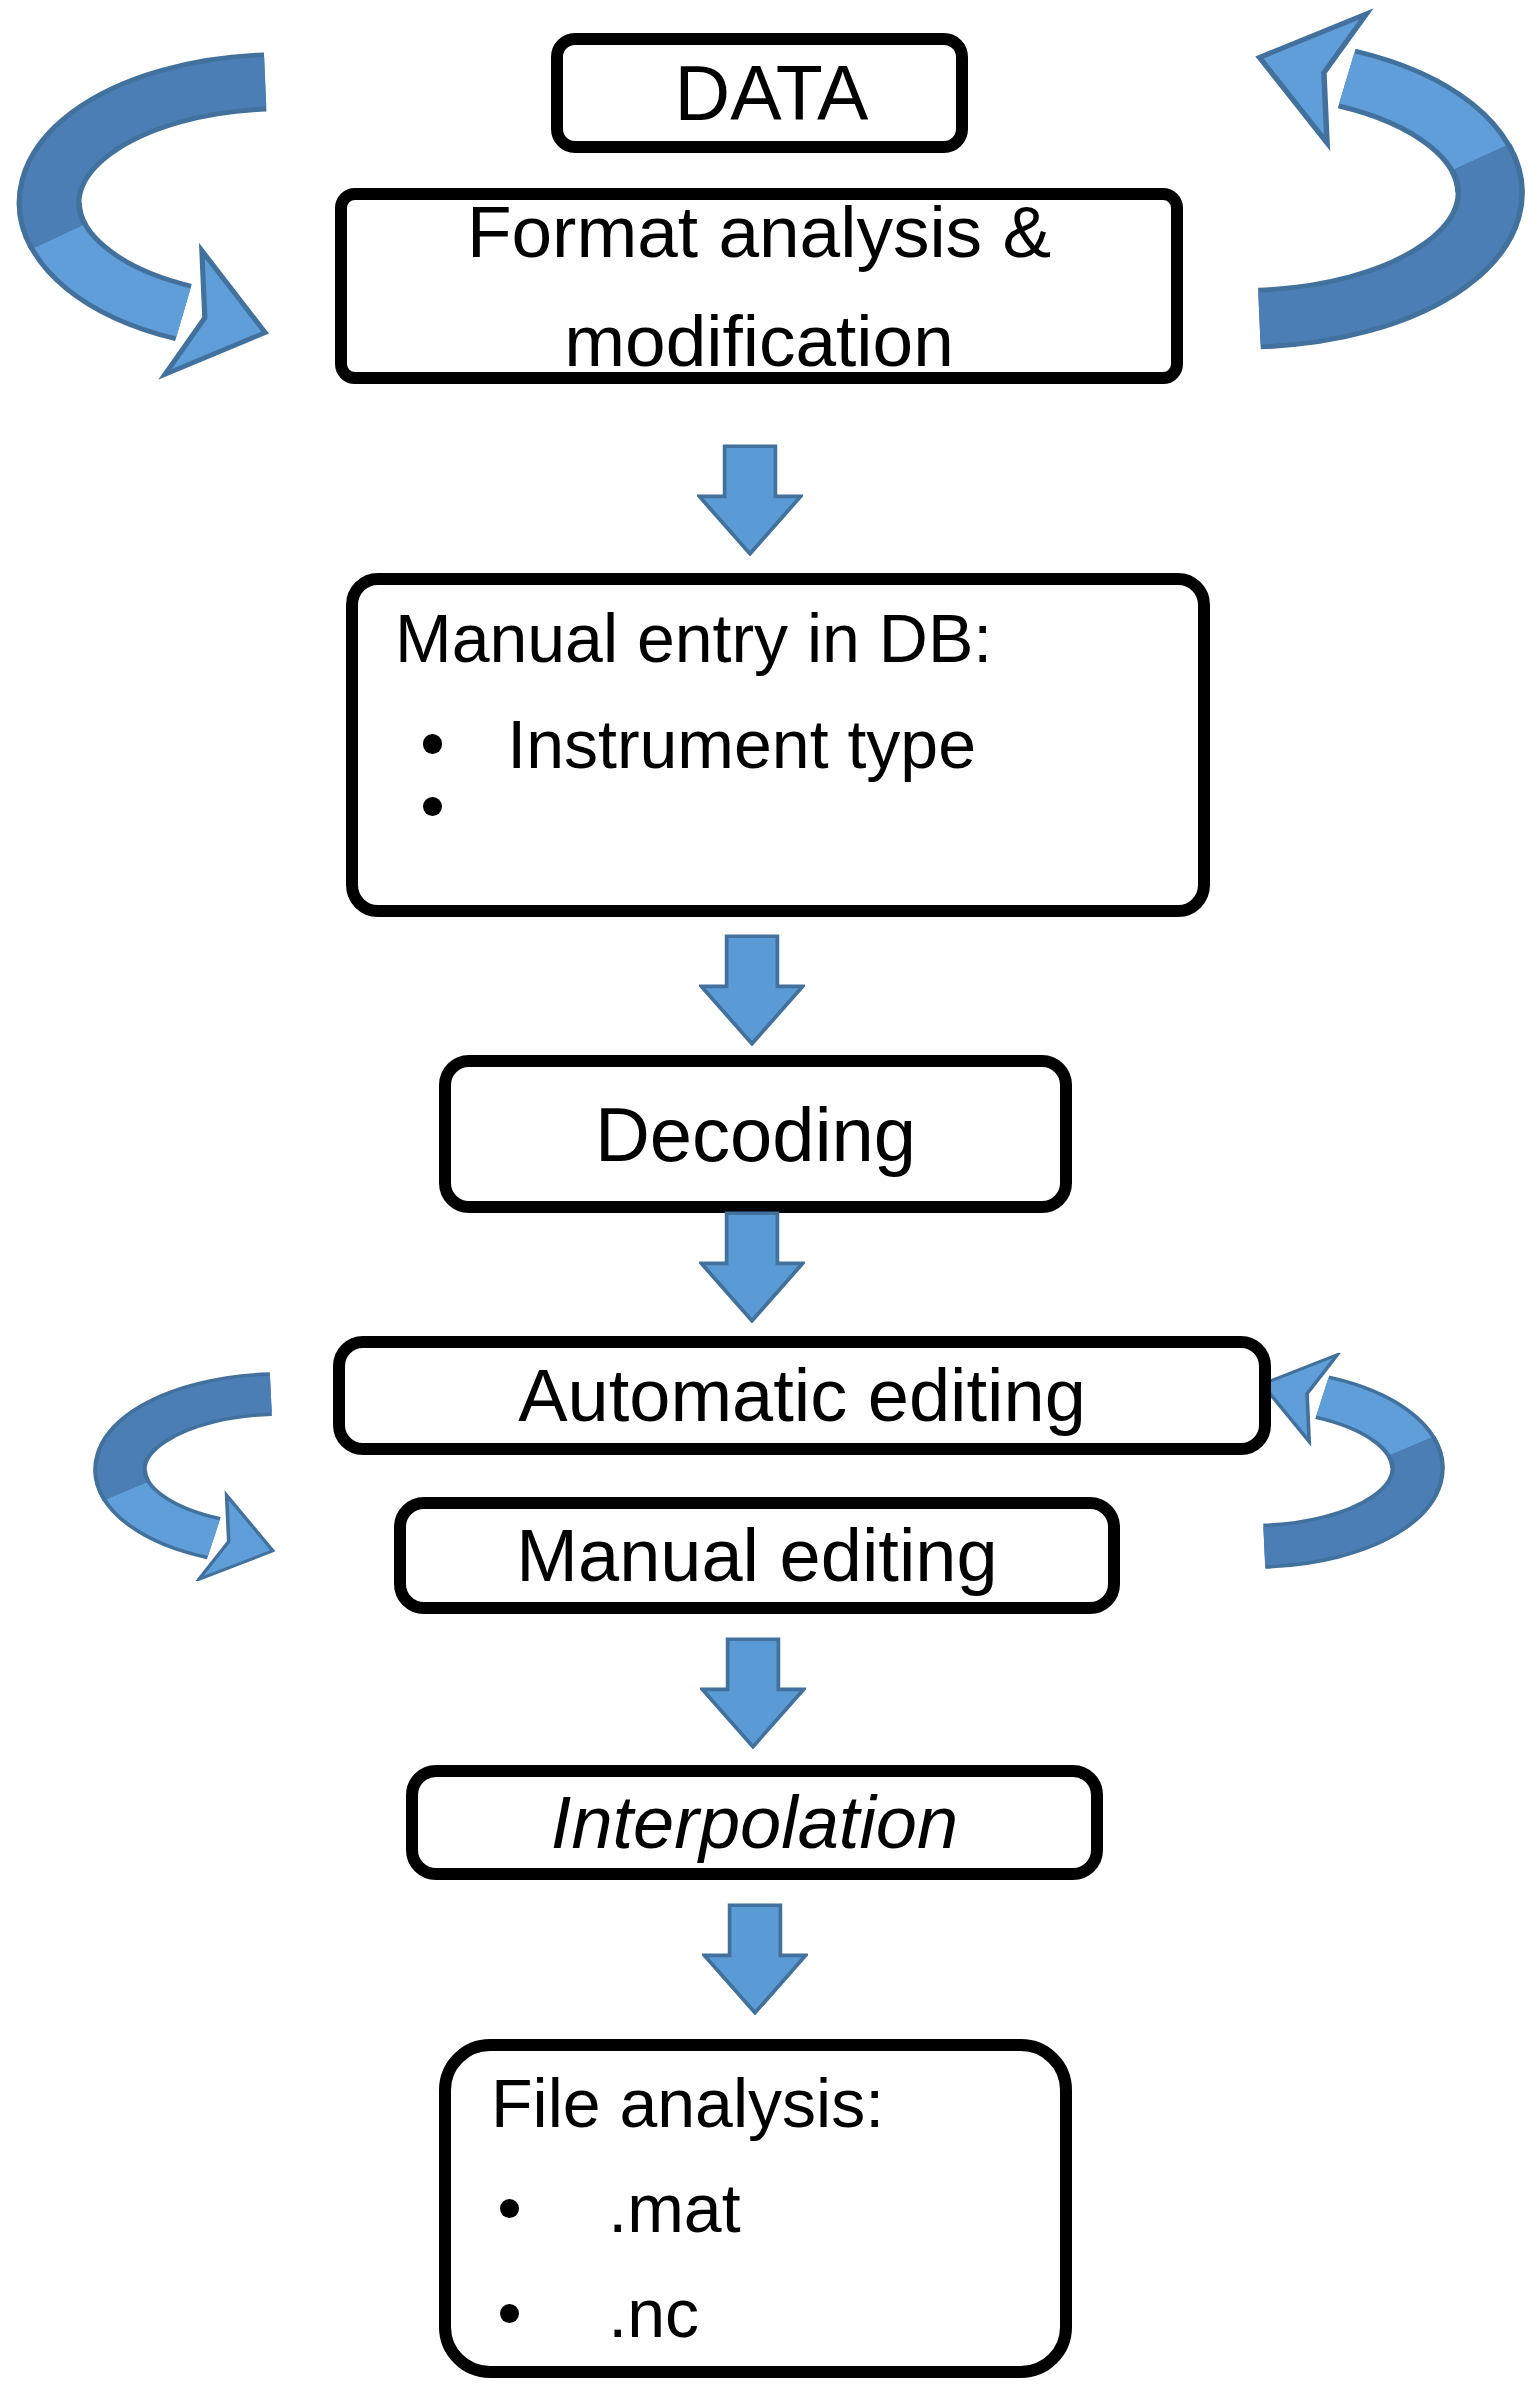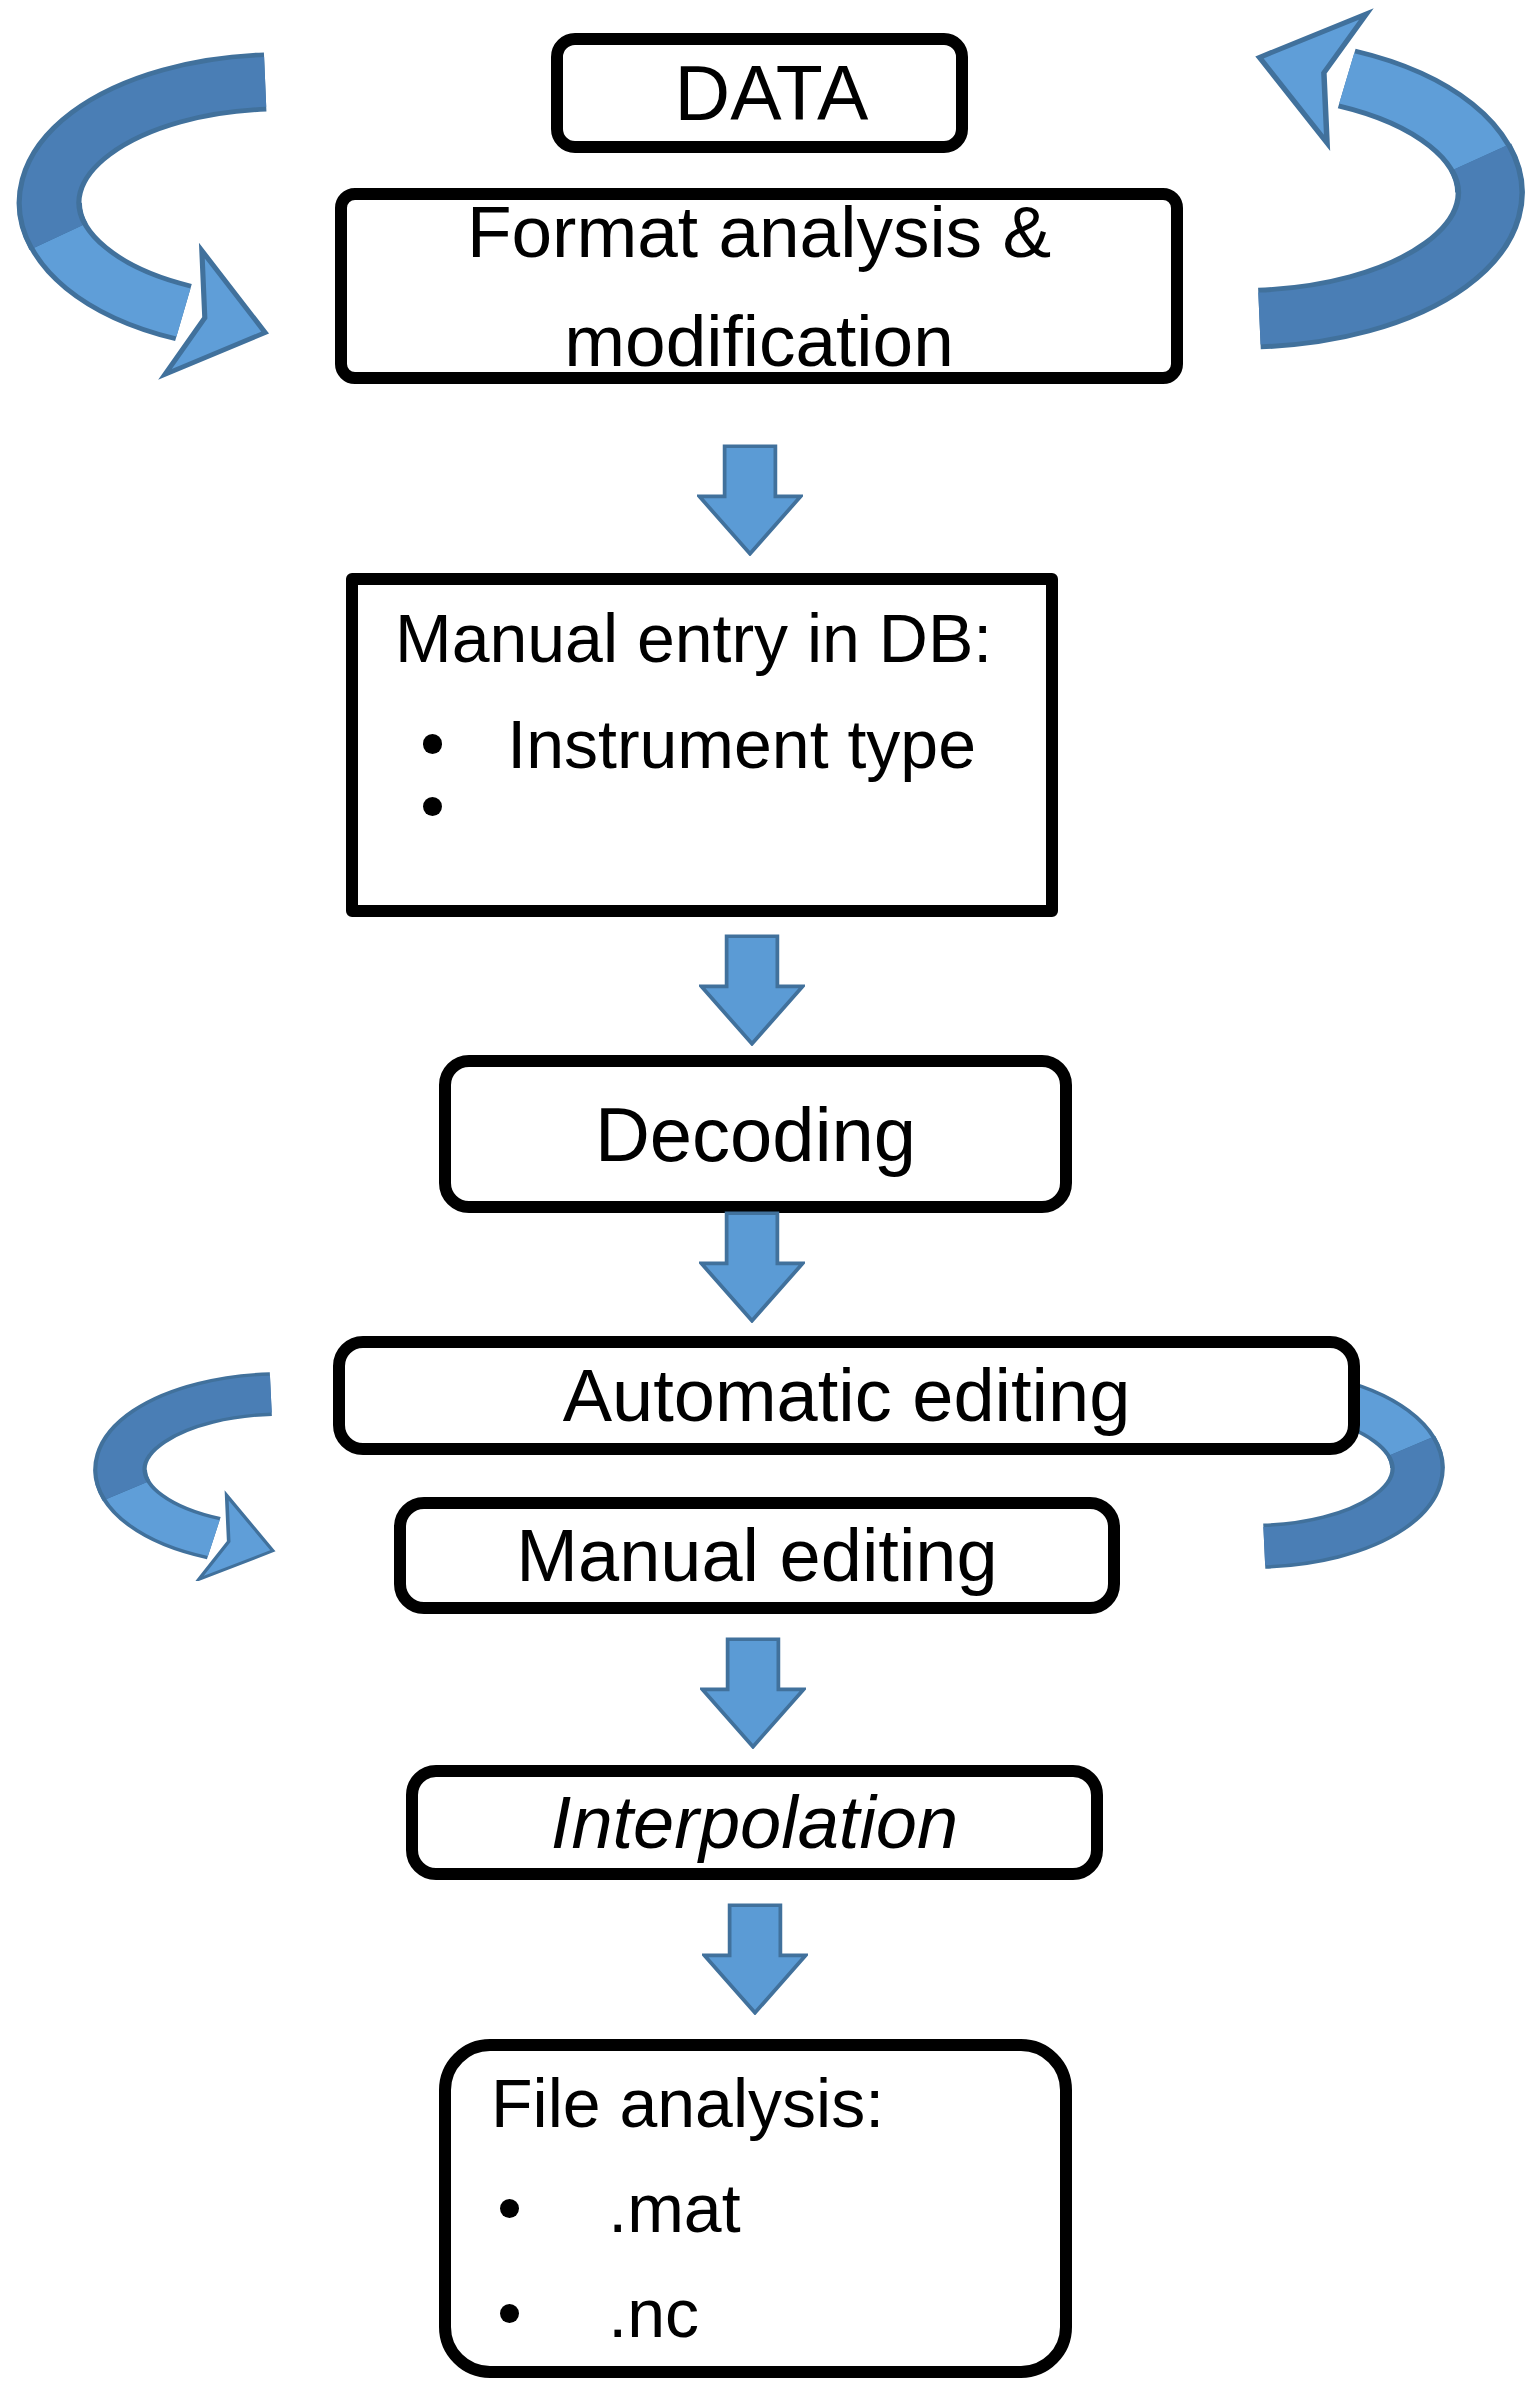--- a/index.html
+++ b/index.html
@@ -29,24 +29,24 @@
     text-align: center;
   }
   .single-label {
     font-size: 74px;
     white-space: nowrap;
   }
   #box-data       { left: 551px;  top: 33px;   width: 417px;  height: 120px; border-radius: 24px; padding-left: 24px; }
   #box-data .single-label { font-size: 77px; }
   #box-format     { left: 335px;  top: 188px;  width: 848px; height: 196px; border-radius: 20px; }
   #box-format .fmt-line { font-size: 73px; line-height: 109px; white-space: nowrap; }
-  #box-manual-entry { left: 346px; top: 573px; width: 712px; height: 344px; border-radius: 6px; padding-left: 37px; }
+  #box-manual-entry { left: 346px; top: 573px; width: 864px; height: 344px; border-radius: 32px; padding-left: 37px; }
   #box-decoding   { left: 439px;  top: 1055px; width: 633px;  height: 158px; border-radius: 30px; }
   #box-decoding .single-label { font-size: 76px; }
-  #box-automatic  { left: 333px;  top: 1336px; width: 1027px; height: 119px; border-radius: 30px; }
+  #box-automatic  { left: 333px;  top: 1336px; width: 938px; height: 119px; border-radius: 30px; }
   #box-manual-edit{ left: 394px;  top: 1497px; width: 726px;  height: 117px; border-radius: 30px; }
   #box-interpolation { left: 406px; top: 1765px; width: 697px; height: 115px; border-radius: 30px; font-style: italic; }
   #box-file-creation { left: 439px; top: 2039px; width: 633px; height: 339px; border-radius: 51px; padding-left: 40px; }
 
   .lb-title {
     font-size: 68px;
     line-height: 106px;
     white-space: nowrap;
   }
   #box-file-creation .lb-title { line-height: 105px; }

